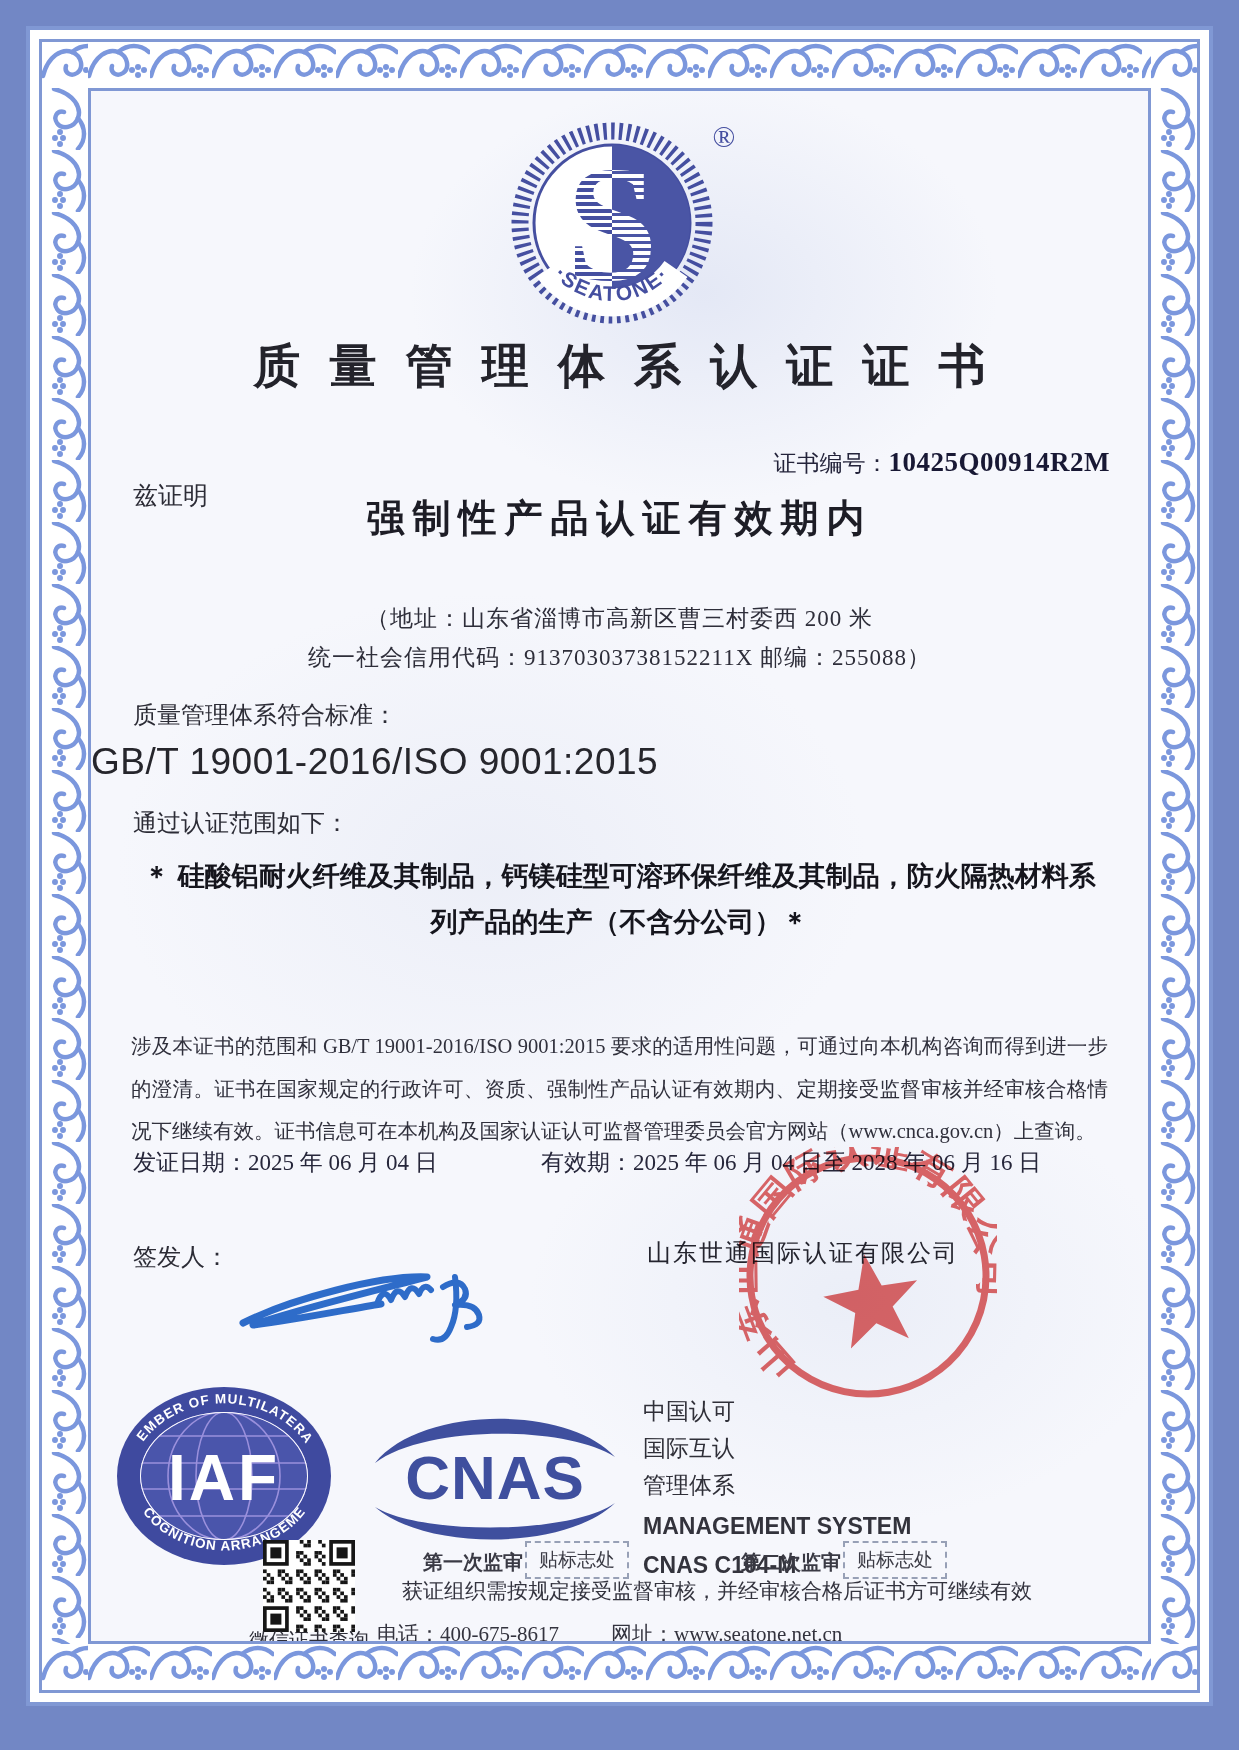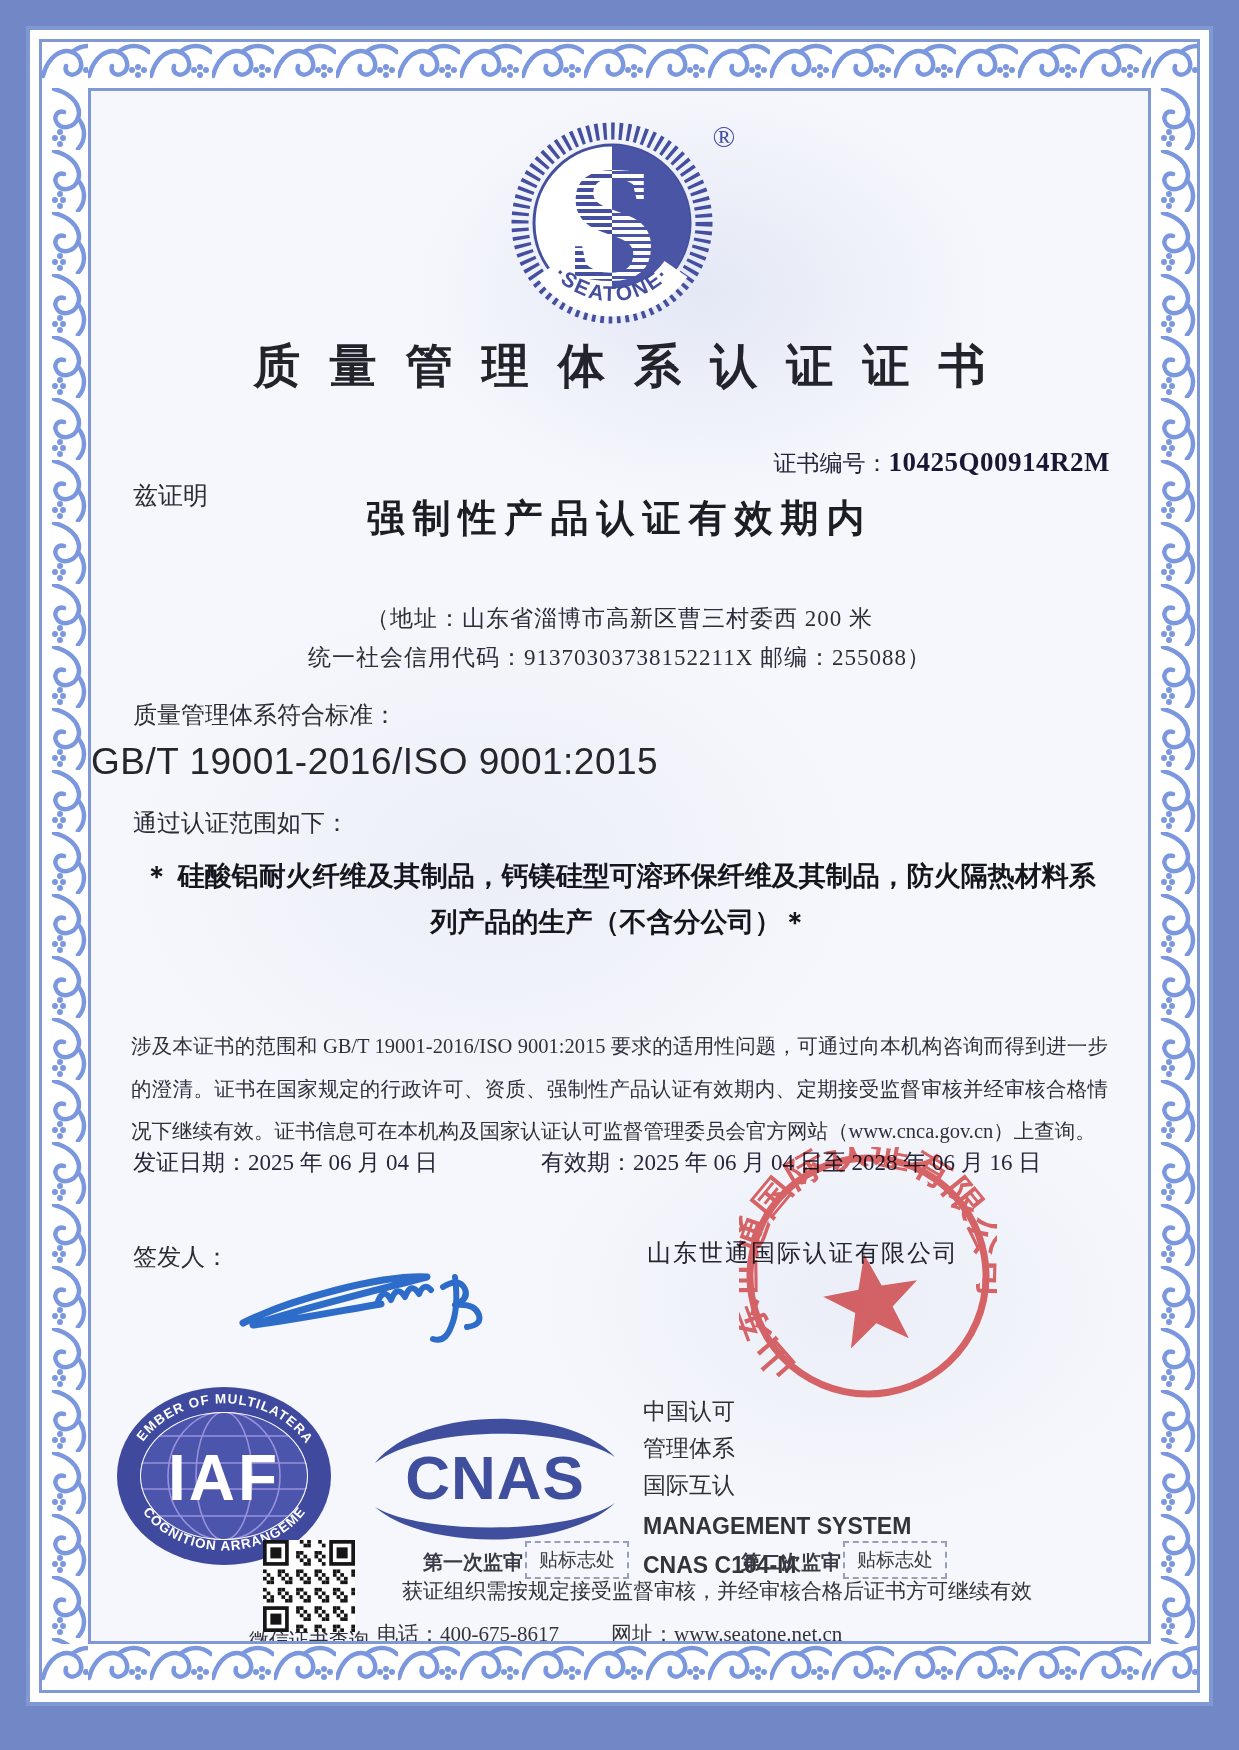--- a/index.html
+++ b/index.html
@@ -209,22 +209,22 @@
       </svg>
 
       <svg class="abs cnas" width="272" height="158" viewBox="0 0 272 158">
         <path d="M16,70 C62,12 210,12 256,64 C206,32 66,32 16,70 Z" fill="#3f4f9e"></path>
         <path d="M16,114 C66,158 206,158 256,110 C210,142 62,142 16,114 Z" fill="#3f4f9e"></path>
         <text x="136" y="106" text-anchor="middle" font-family="Liberation Sans,sans-serif" font-weight="700" font-size="62" fill="#3f4f9e" letter-spacing="1">CNAS</text>
       </svg>
 
       <div class="abs acc">
         <div class="zh">中国认可</div>
+        <div class="zh">国际互认</div>
         <div class="zh">管理体系</div>
-        <div class="zh">国际互认</div>
         <div class="en">MANAGEMENT SYSTEM</div>
         <div class="en">CNAS C104-M</div>
       </div>
 
       <svg class="abs qr" width="92" height="92" viewBox="0 0 25 25">
         <rect width="25" height="25" fill="#ffffff"></rect>
         <g fill="#161616">
           <rect x="0" y="0" width="7" height="7"></rect>
               <rect x="18" y="0" width="7" height="7"></rect>
               <rect x="0" y="18" width="7" height="7"></rect>

